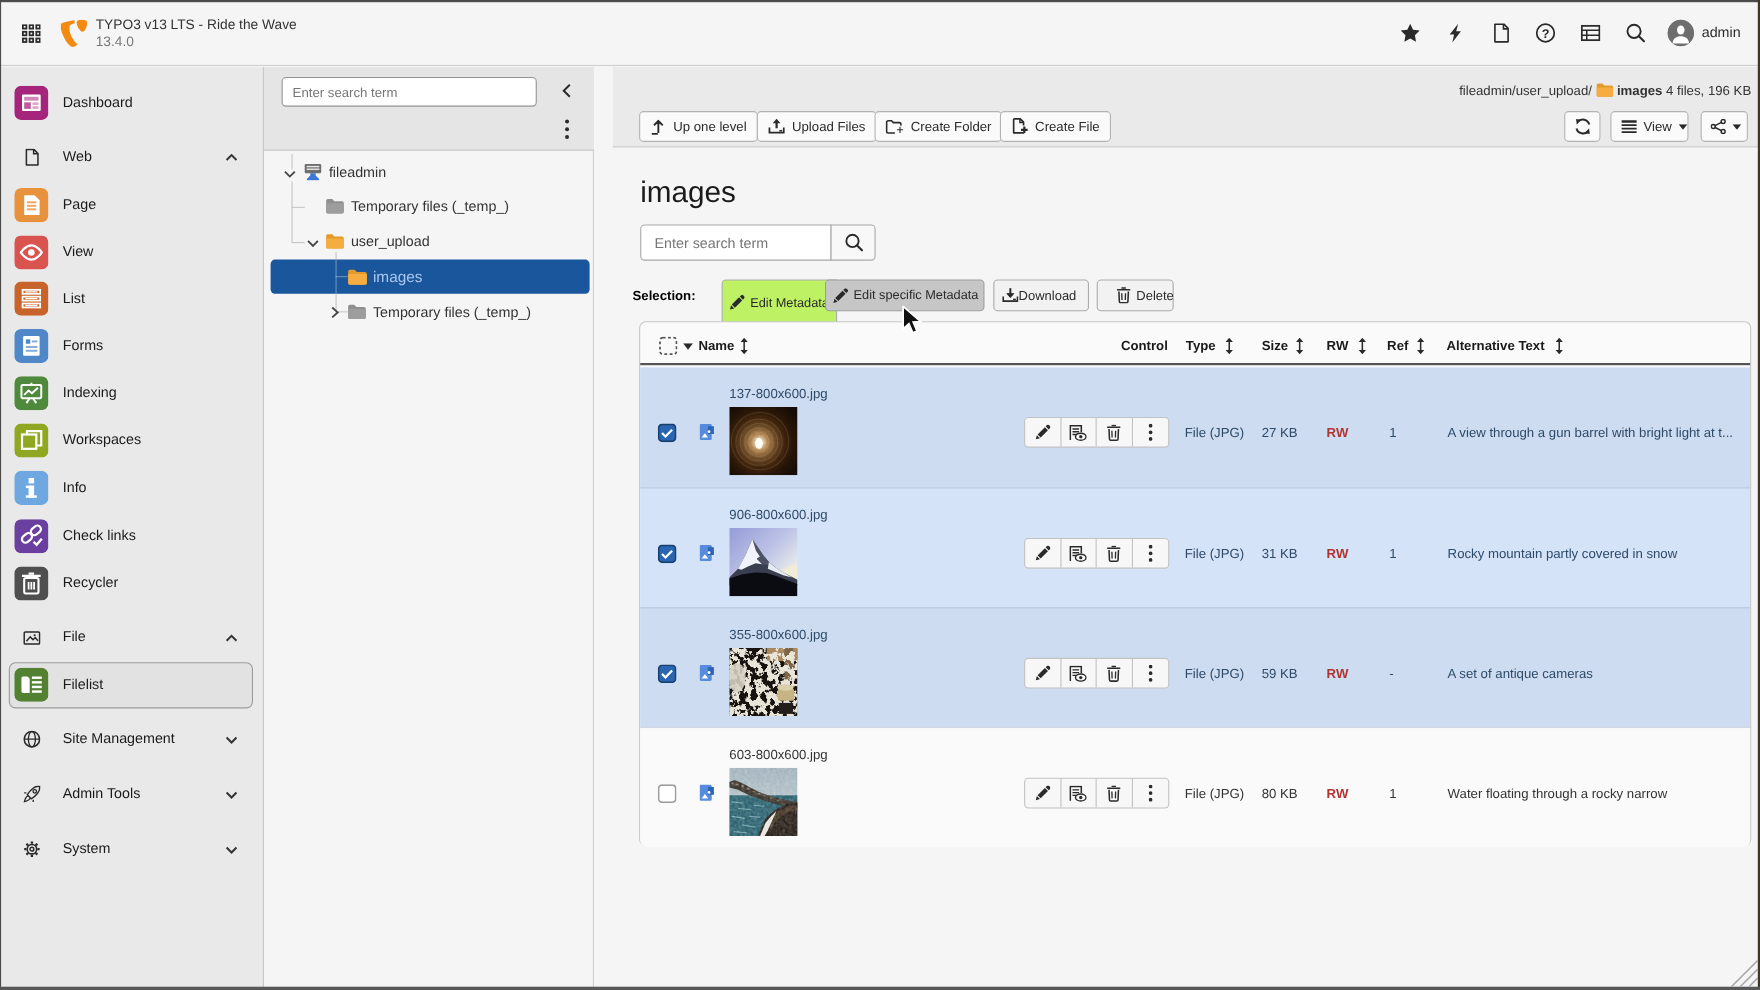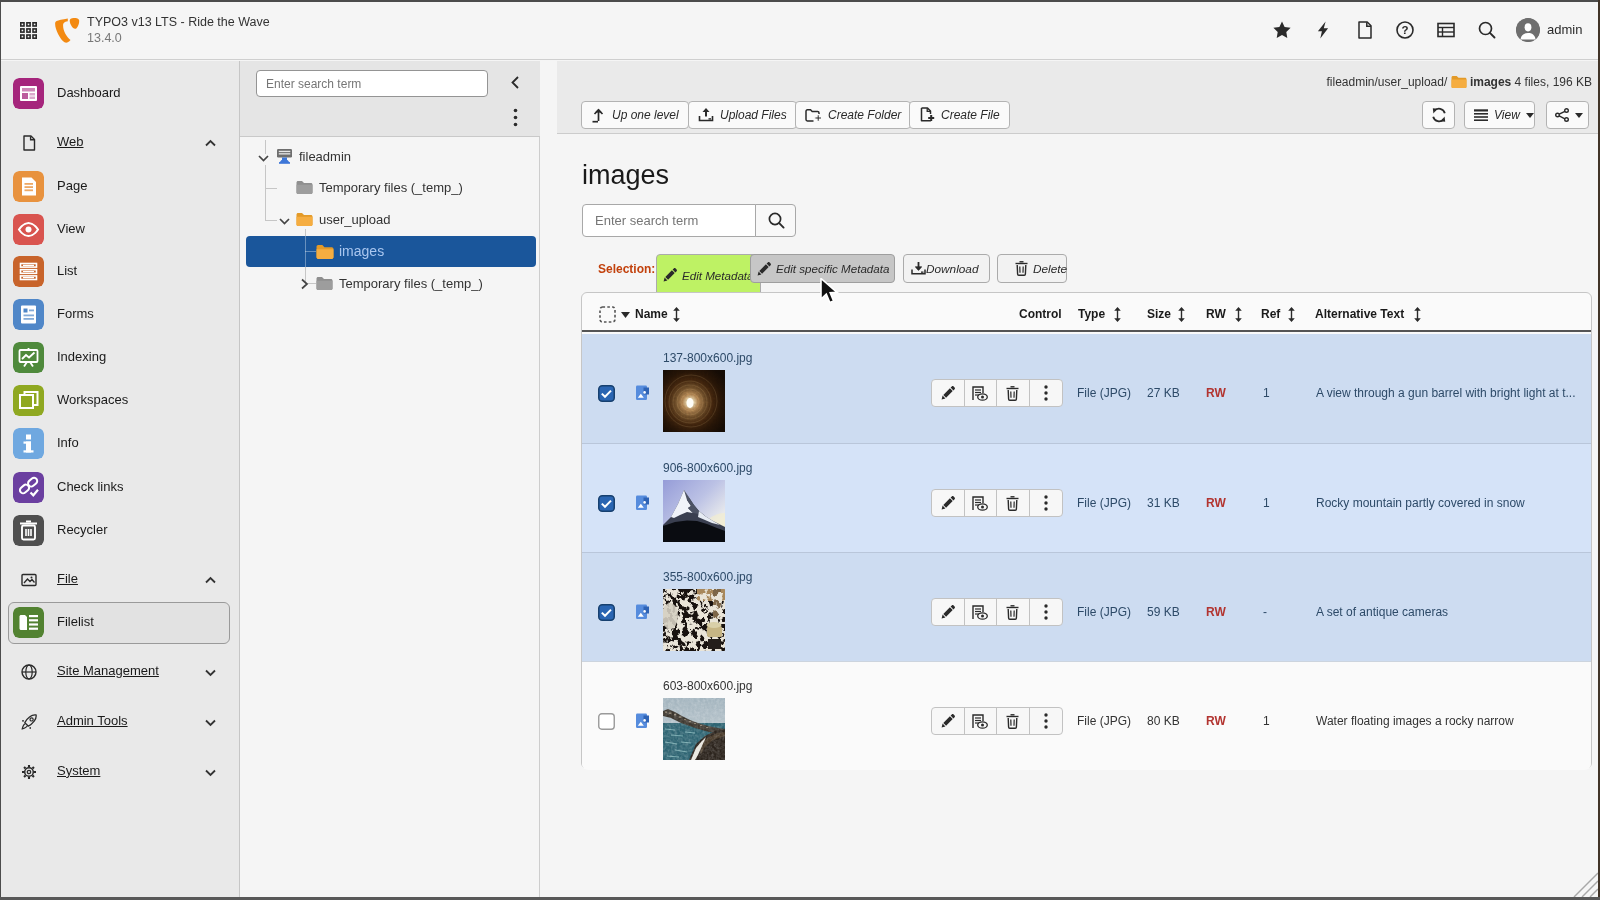--- a/index.html
+++ b/index.html
@@ -18,44 +18,44 @@
 #title2 { left:87px; top:31px; font-size:12.5px; color:#787878; }
 .topicon { top:21px; width:18px; height:18px; }
 #avatar { left:1516px; top:18px; width:24px; height:24px; border-radius:50%; background:#6e6e6e; overflow:hidden; }
 #adminname { left:1547px; top:22px; font-size:13px; color:#2a2a2a; }
 
 
 #modmenu { left:0; top:61px; width:240px; height:836px; background:#e9e9e9; border-right:1px solid #c6c6c6; }
 .mod { position:absolute; left:0; width:240px; height:43px; }
 .mod .ibox { position:absolute; left:13px; top:6px; width:31px; height:31px; border-radius:6px; }
 .mod .lbl { position:absolute; left:57px; top:13px; font-size:13px; color:#1a1a1a; }
-.sec .lbl { top:12px;text-decoration:underline; }
+.sec .lbl { top:12px; }
 .sec .sic { position:absolute; left:21px; top:13px; }
 .chev { position:absolute; left:204px; top:15px; }
 #filelist-sel { left:8px; top:541px; width:222px; height:42px; border:1px solid #9a9a9a; border-radius:6px; background:#e2e2e2; }
 
 
 #treepanel { left:240px; top:61px; width:300px; height:836px; background:#f5f5f5; border-right:1px solid #cdcdcd; }
 #treetop { left:0px; top:0px; width:300px; height:76px; background:#e5e5e5; border-bottom:1px solid #c9c9c9; }
 #treesearch { left:16px; top:9px; width:232px; height:27px; background:#fff; border:1px solid #949494; border-radius:4px; font-size:12px; color:#767676; line-height:26px; padding-left:9px; }
 .trow { position:absolute; font-size:13px; color:#333; white-space:nowrap; }
 #tsel { left:6px; top:175px; width:290px; height:31px; background:#1a569b; border-radius:4px; }
 
 
 #content { left:541px; top:61px; width:1059px; height:836px; background:#f5f5f5;margin-left:16px; }
 #docheader { left:0; top:0; width:1059px; height:73px; background:#eaeaea; border-bottom:1px solid #cccccc; }
 #breadcrumb { right:24px; top:14px; font-size:12px; color:#333; }
 .btn svg { flex:0 0 auto; }
-.btn { position:absolute; height:28px; background:#fafafa; border:1px solid #b3b3b3; border-radius:4px; font-size:12px; color:#2a2a2a; display:flex; align-items:center; gap:6px; padding:0 9px; white-space:nowrap;font-style:italic; }
+.btn { position:absolute; height:28px; background:#fafafa; border:1px solid #b3b3b3; border-radius:4px; font-size:12px; color:#2a2a2a; display:flex; align-items:center; gap:6px; padding:0 9px; white-space:nowrap; }
 h1 { position:absolute; left:25px; top:99px; font-size:27px; font-weight:400; color:#1a1a1a; }
 #csearch { left:25px; top:143px; width:214px; height:33px; }
 #csearch input { position:absolute; left:0; top:0; width:174px; height:33px; border:1px solid #a8a8a8; border-radius:4px 0 0 4px; background:#fff; font-size:13px; color:#767676; padding-left:12px; font-family:"Liberation Sans",sans-serif;}
 #csearch .sbtn { position:absolute; left:173px; top:0; width:41px; height:33px; border:1px solid #a8a8a8; border-radius:0 4px 4px 0; background:#f8f8f8; }
 #selrow { left:0px; top:193px; width:1059px; height:30px; }
-#sellabel { position:absolute; left:41px; top:8px; font-weight:bold; font-size:12px; color:#c2410c; }
+#sellabel { position:absolute; left:18px; top:8px; font-weight:bold; font-size:12px; color:#000000; }
 
 
 #ftable { left:24px; top:231px; width:1011px; height:477px; background:#fafafa; border:1px solid #c6c6c6; border-radius:6px; }
 #thead { position:absolute; left:0; top:0; width:1009px; height:39px; border-bottom:2px solid #555; font-size:12px; font-weight:bold; color:#1a1a1a; }
 .frow { position:absolute; left:0; width:1009px; height:109px; font-size:12px; }
 .c-check { position:absolute; left:16px; top:51px; width:17px; height:17px; }
 .c-fic { position:absolute; left:54px; top:50px; }
 .c-name { position:absolute; left:81px; top:17px; }
 .c-thumb { position:absolute; left:81px; top:36px; width:62px; height:62px; }
 .c-btns { position:absolute; left:349px; top:45px; width:132px; height:28px; background:#f7f7f7; border:1px solid #c2c2c2; border-radius:4px; display:flex; }
@@ -842,21 +842,21 @@
                 <circle cx="2" cy="8" r="1.7"></circle>
                 <circle cx="2" cy="14" r="1.7"></circle>
               </g>
             </svg>
           </div>
       </div>
       <span class="ct x-type">File (JPG)</span>
       <span class="ct x-size">80 KB</span>
       <span class="ct x-rw">RW</span>
       <span class="ct x-ref">1</span>
-      <span class="ct x-alt">Water floating images a rocky narrow</span>
+      <span class="ct x-alt">Water floating through a rocky narrow</span>
     </div>
   </div>
 </div>
 <svg class="abs" style="right:2px;bottom:3px;z-index:60" width="25" height="25" viewBox="0 0 25 25">
     <g stroke="#a8a8a8" stroke-width="1.4">
       <line x1="1" y1="25" x2="25" y2="1"></line>
       <line x1="9" y1="25" x2="25" y2="9"></line>
       <line x1="17" y1="25" x2="25" y2="17"></line>
     </g>
   </svg>

